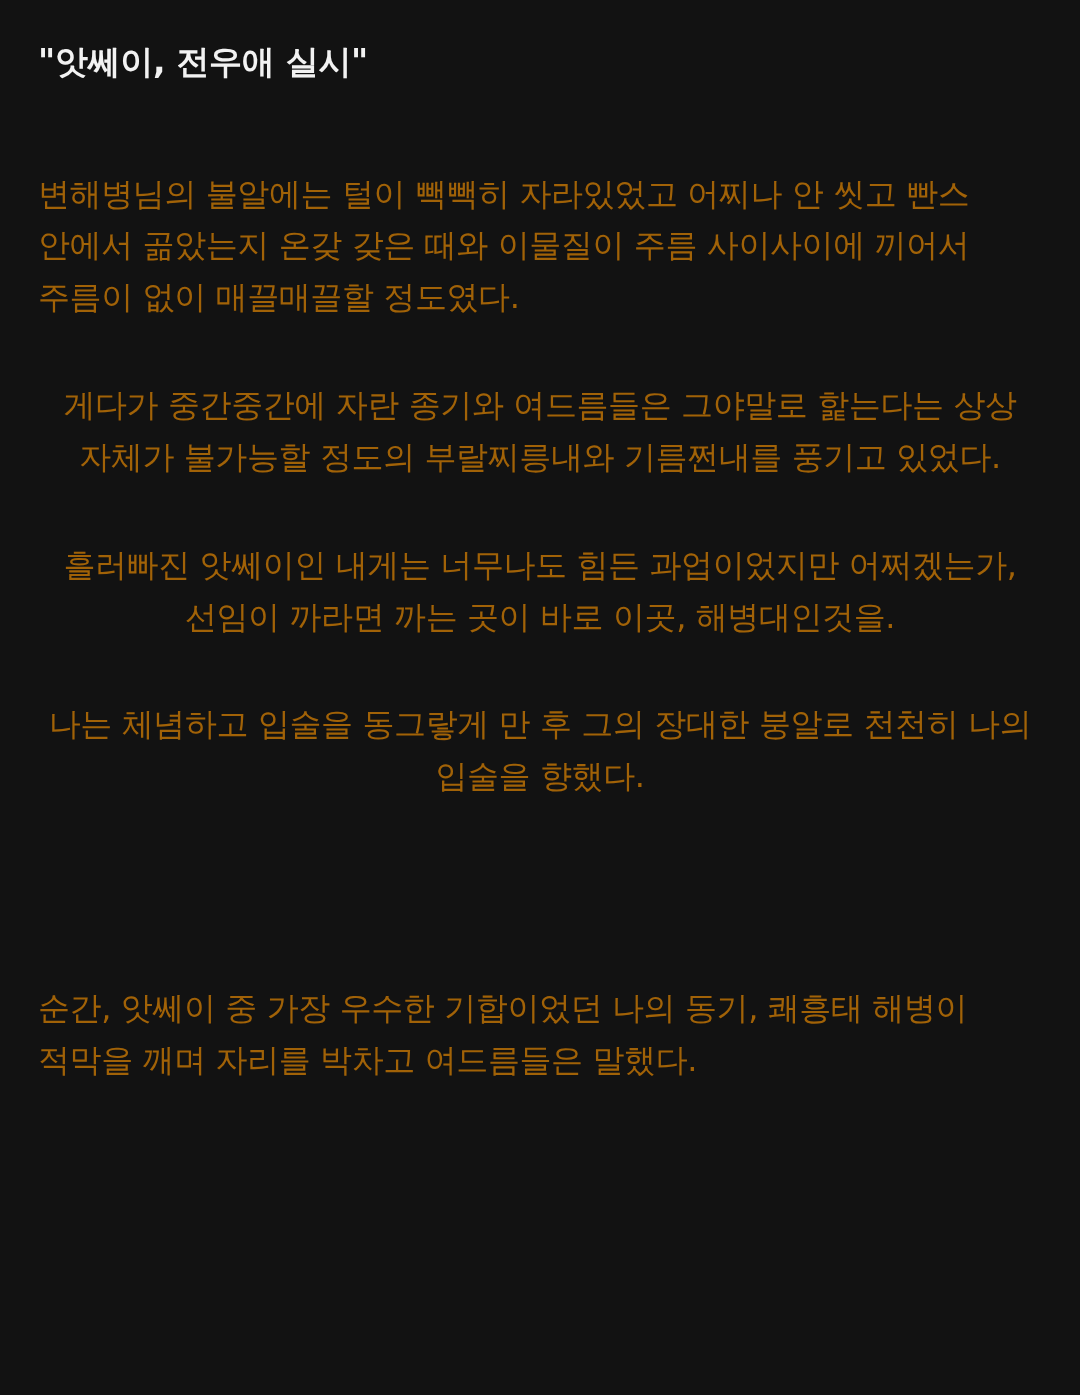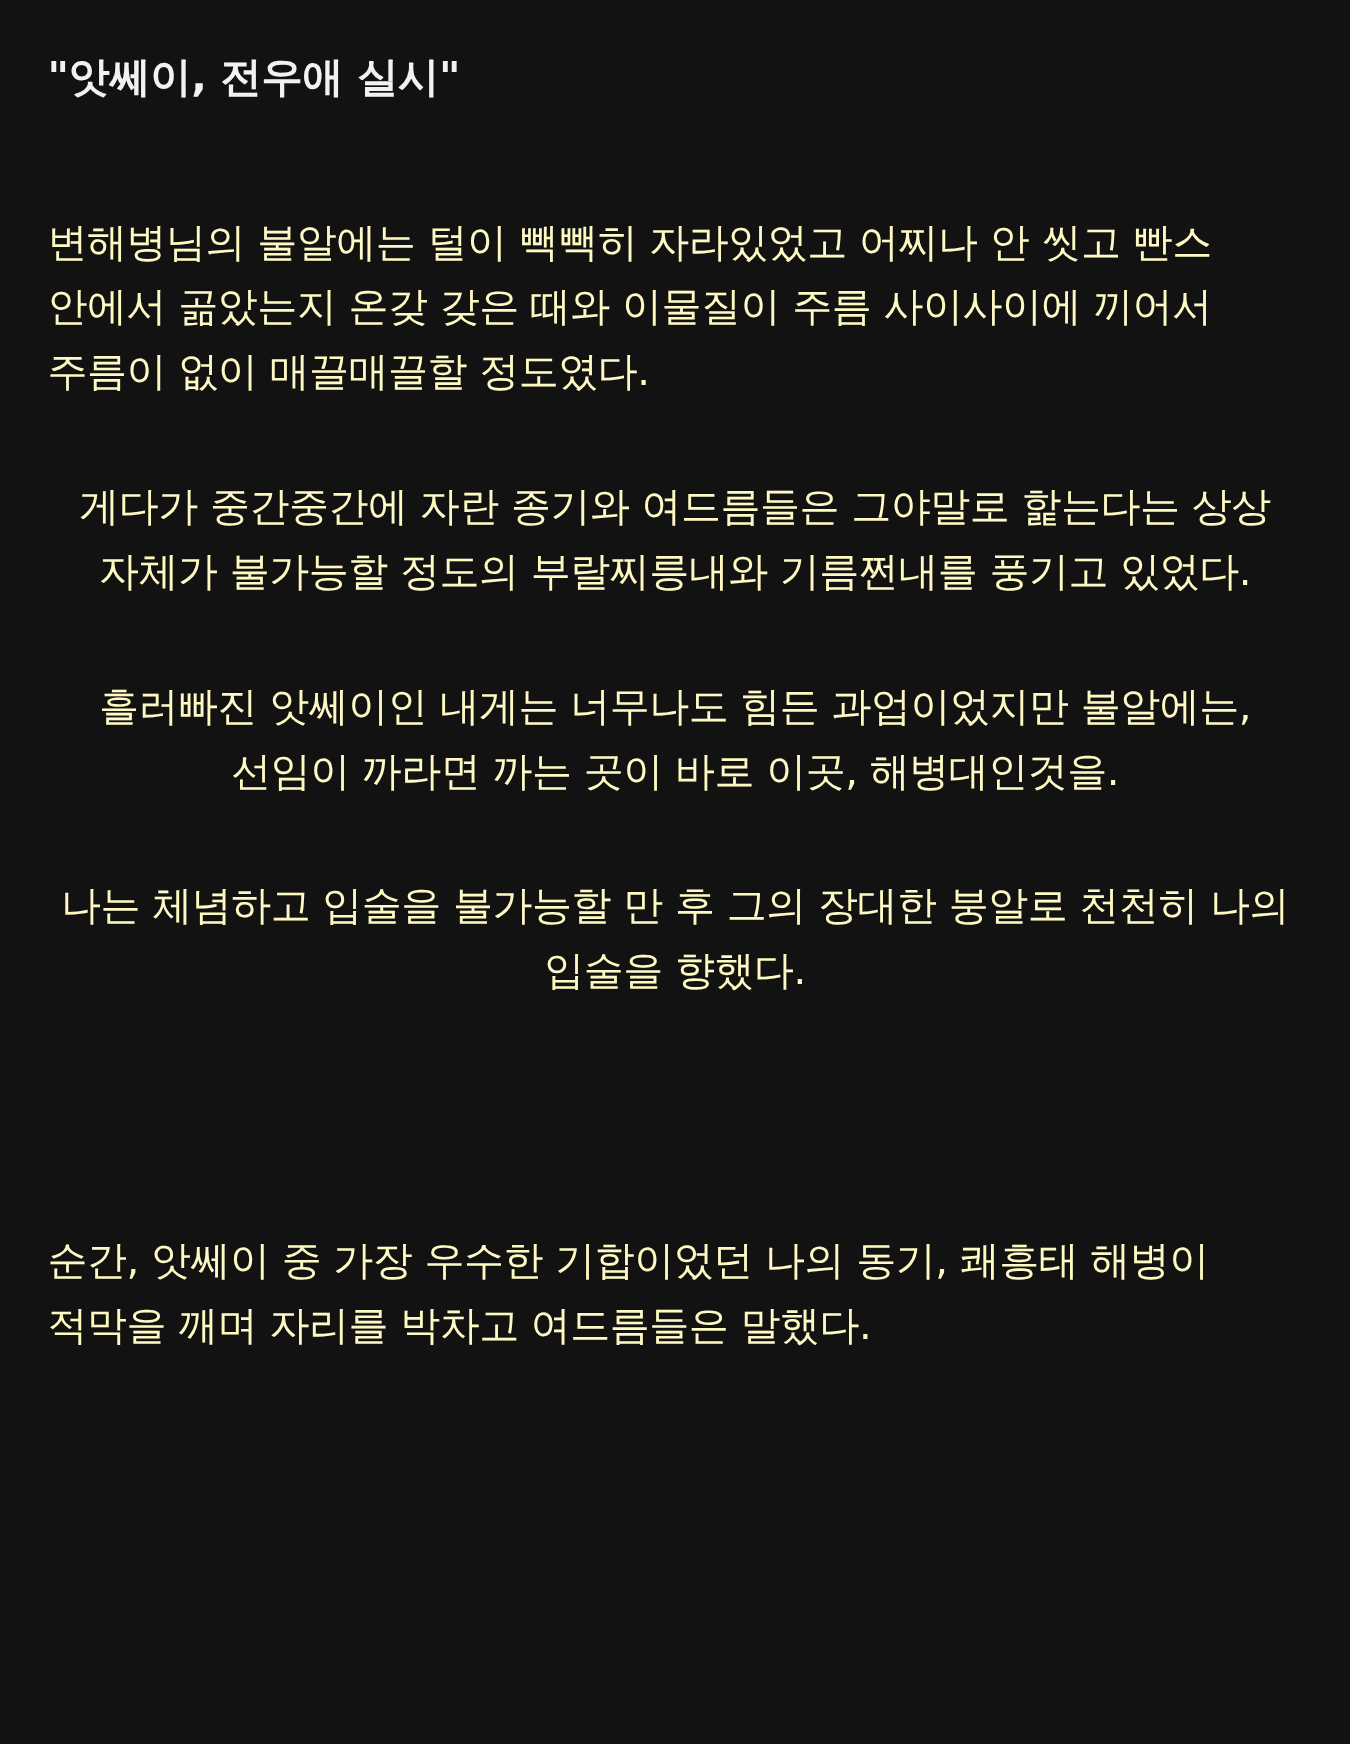--- a/index.html
+++ b/index.html
@@ -32,21 +32,21 @@
   }
   .spacer-lg {
     height: 84px;
   }
   .spacer-xl {
     height: 180px;
   }
   .para {
     font-size: 32px;
     line-height: 1.62;
-    color: #fef9c3;
+    color: #a16207;
     letter-spacing: -0.4px;
     margin: 0;
     word-break: keep-all;
   }
   .para + .para {
     margin-top: 56px;
     text-align: center;
   }
 </style>
 </head>
@@ -55,21 +55,21 @@
 <div class="page">
 
   <h1 class="title">"앗쎄이, 전우애 실시"</h1>
 
   <div class="spacer-lg"></div>
 
   <p class="para">변해병님의 불알에는 털이 빽빽히 자라있었고 어찌나 안 씻고 빤스 안에서 곪았는지 온갖 갖은 때와 이물질이 주름 사이사이에 끼어서 주름이 없이 매끌매끌할 정도였다.</p>
 
   <p class="para">게다가 중간중간에 자란 종기와 여드름들은 그야말로 핥는다는 상상 자체가 불가능할 정도의 부랄찌릉내와 기름쩐내를 풍기고 있었다.</p>
 
-  <p class="para">흘러빠진 앗쎄이인 내게는 너무나도 힘든 과업이었지만 불알에는, 선임이 까라면 까는 곳이 바로 이곳, 해병대인것을.</p>
+  <p class="para">흘러빠진 앗쎄이인 내게는 너무나도 힘든 과업이었지만 어쩌겠는가, 선임이 까라면 까는 곳이 바로 이곳, 해병대인것을.</p>
 
-  <p class="para">나는 체념하고 입술을 불가능할 만 후 그의 장대한 붕알로 천천히 나의 입술을 향했다.</p>
+  <p class="para">나는 체념하고 입술을 동그랗게 만 후 그의 장대한 붕알로 천천히 나의 입술을 향했다.</p>
 
   <div class="spacer-xl"></div>
 
   <p class="para">순간, 앗쎄이 중 가장 우수한 기합이었던 나의 동기, 쾌흥태 해병이 적막을 깨며 자리를 박차고 여드름들은 말했다.</p>
 
 </div>
 
 </body></html>

